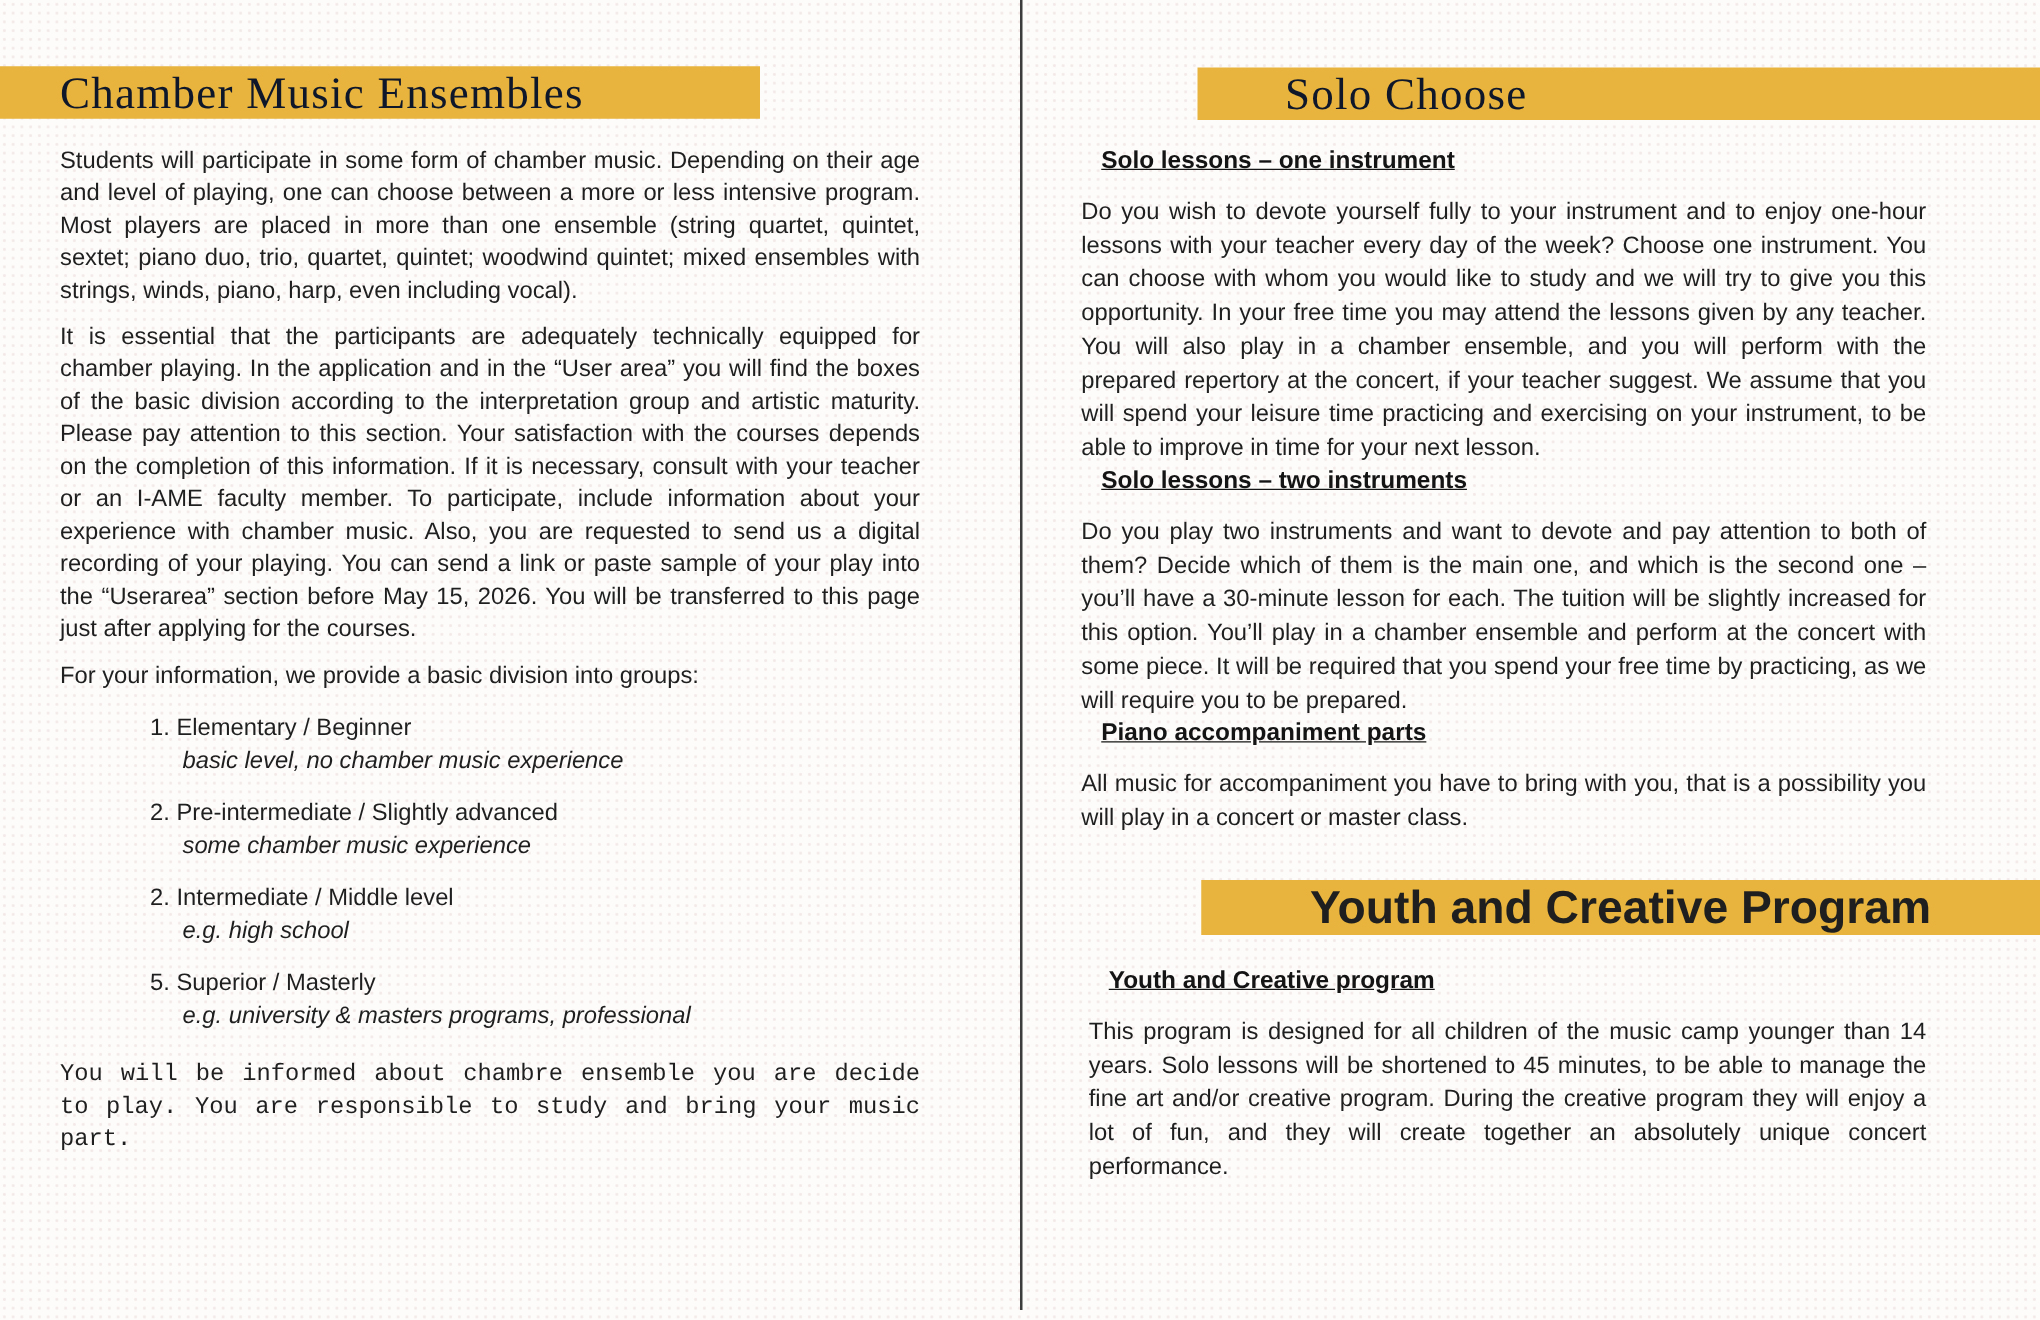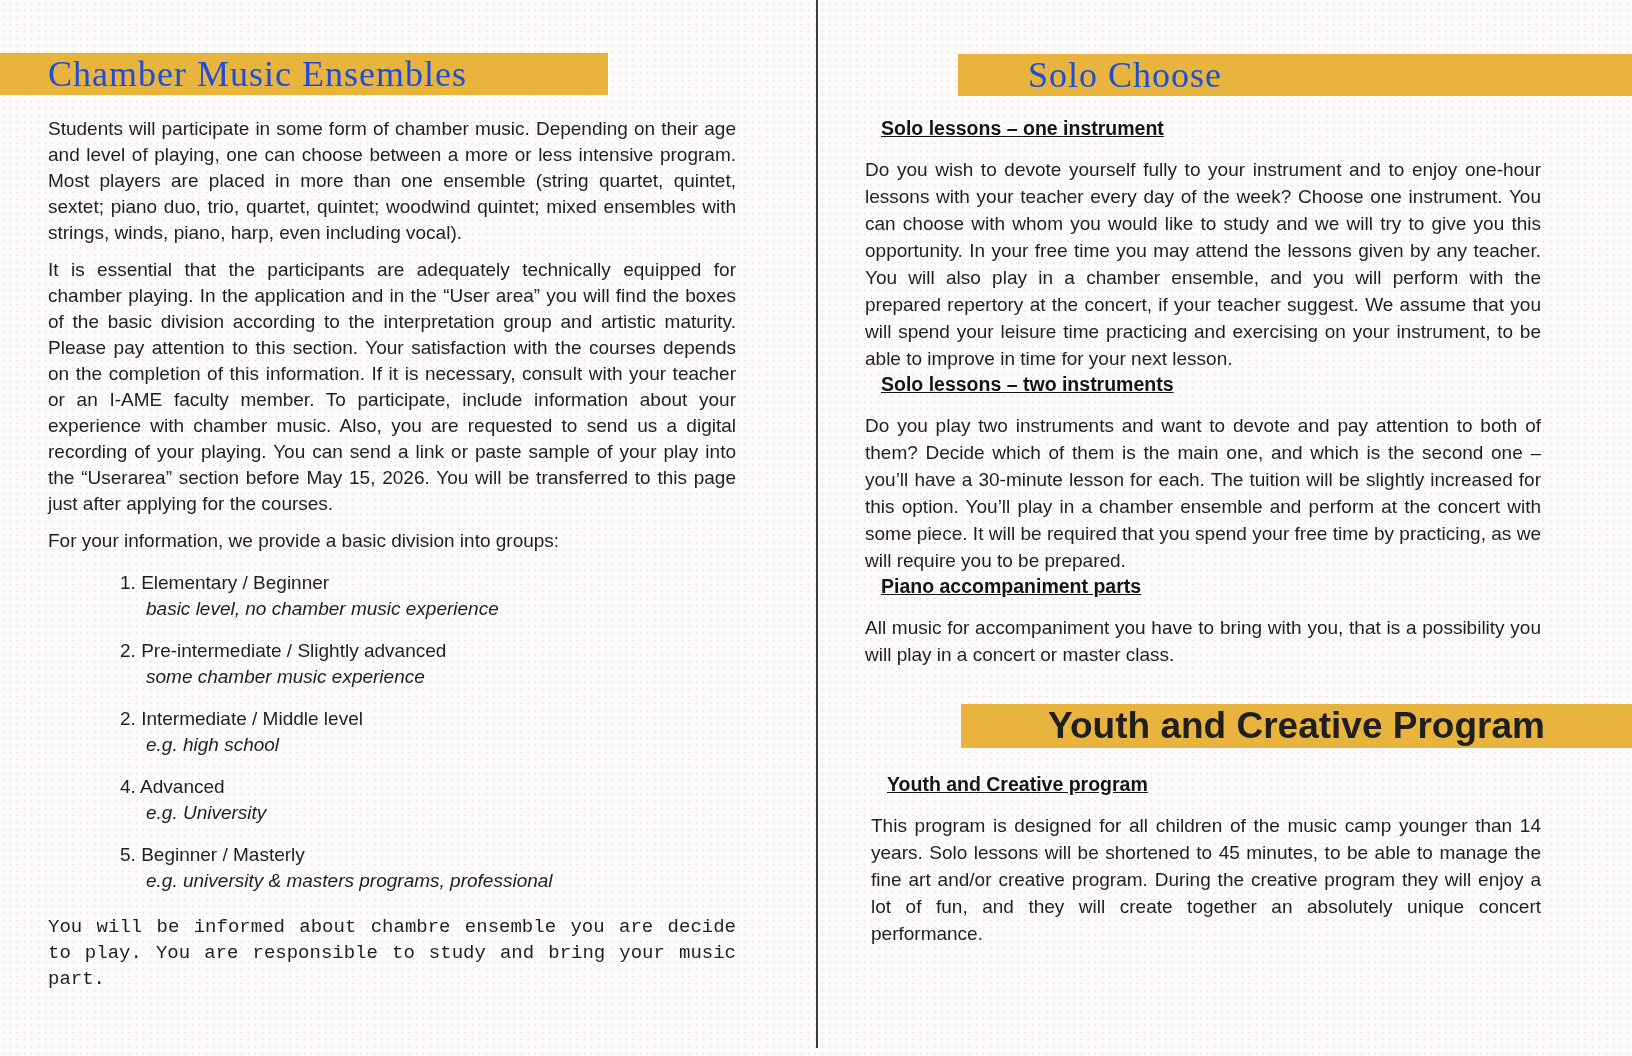--- a/index.html
+++ b/index.html
@@ -20,21 +20,21 @@
   }
   .banner{
     position:absolute;height:42px;
     background:#E8B43E;
   }
   .banner h1{
     margin:0;
     font-family:"Liberation Serif", serif;
     font-weight:normal;
     font-size:36px;line-height:42px;
-    color:#1d4ed8;
+    color:#0f172a;
     letter-spacing:1px;
     white-space:nowrap;
   }
   .banner-left{top:53px;left:0;width:608px;}
   .banner-left h1{padding-left:48px;}
   .banner-solo{top:54px;left:958px;right:0;}
   .banner-solo h1{padding-left:70px;}
   .banner-youth{position:relative;height:44px;background:#E8B43E;text-align:center;}
   .banner-youth h1{font-size:37px;line-height:44px;}
 
@@ -89,25 +89,21 @@
       </div>
       <div class="group-item">
         <div><span>2.</span> <span>Pre-intermediate / Slightly advanced</span></div>
         <div class="group-note">some chamber music experience</div>
       </div>
       <div class="group-item">
         <div><span>2.</span> <span>Intermediate / Middle level</span></div>
         <div class="group-note">e.g. high school</div>
       </div>
       <div class="group-item">
-        <div><span>4.</span> <span>Advanced</span></div>
-        <div class="group-note">e.g. University</div>
-      </div>
-      <div class="group-item">
-        <div><span>5.</span> <span>Beginner / Masterly</span></div>
+        <div><span>5.</span> <span>Superior / Masterly</span></div>
         <div class="group-note">e.g. university &amp; masters programs, professional</div>
       </div>
     </div>
 
     <p class="just closing">You will be informed about chambre ensemble you are decide to play. You are responsible to study and bring your music part.</p>
   </div>
 
   <div class="banner banner-solo">
     <h1>Solo Choose</h1>
   </div>

